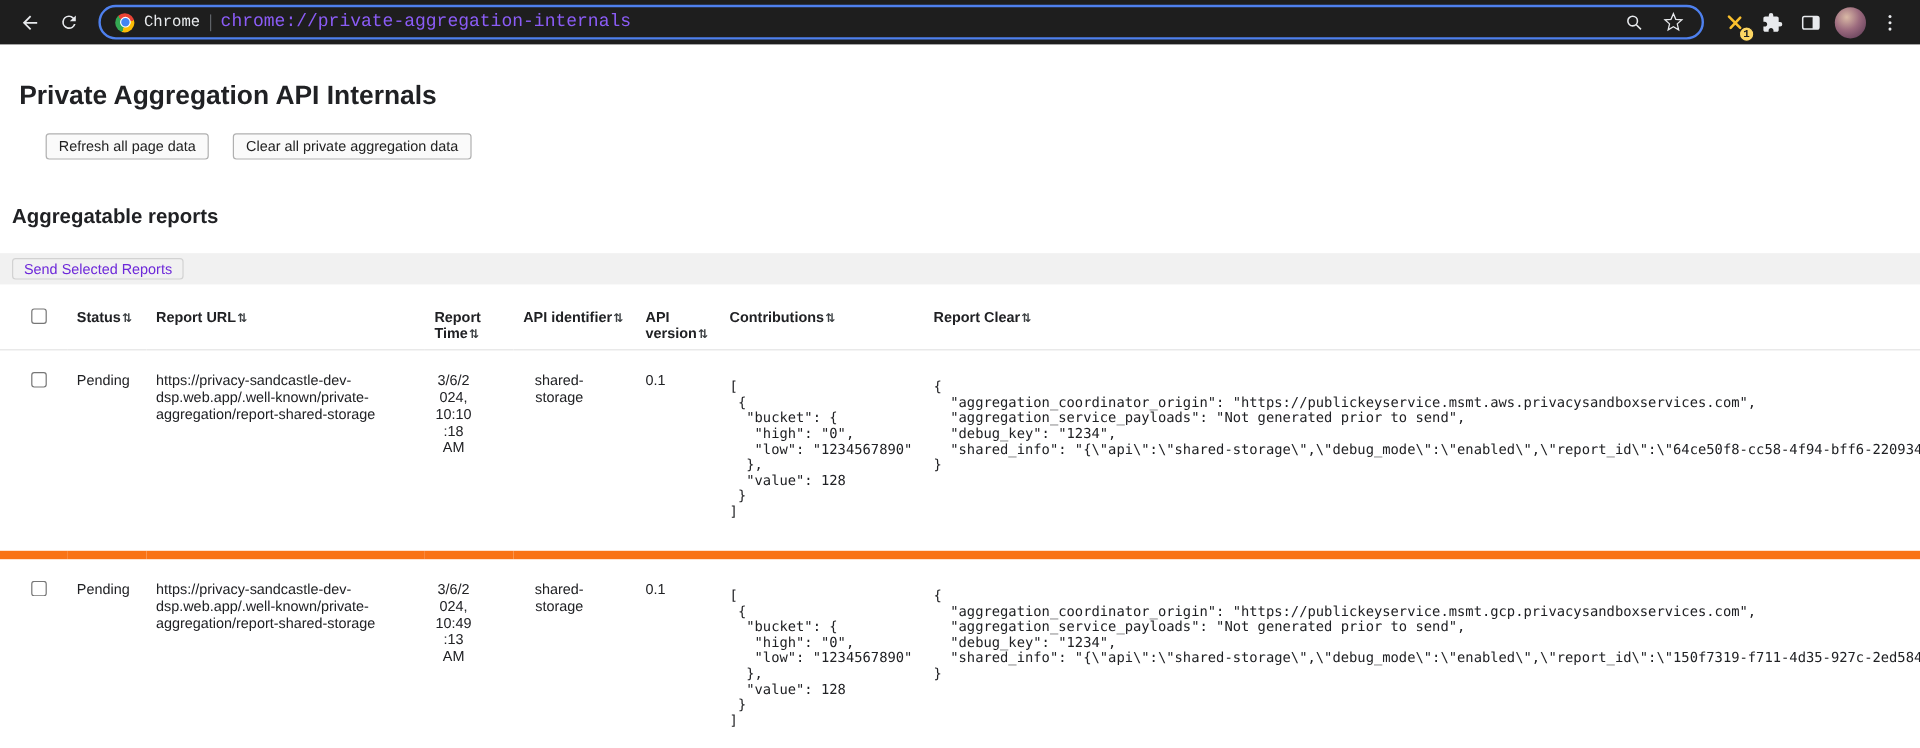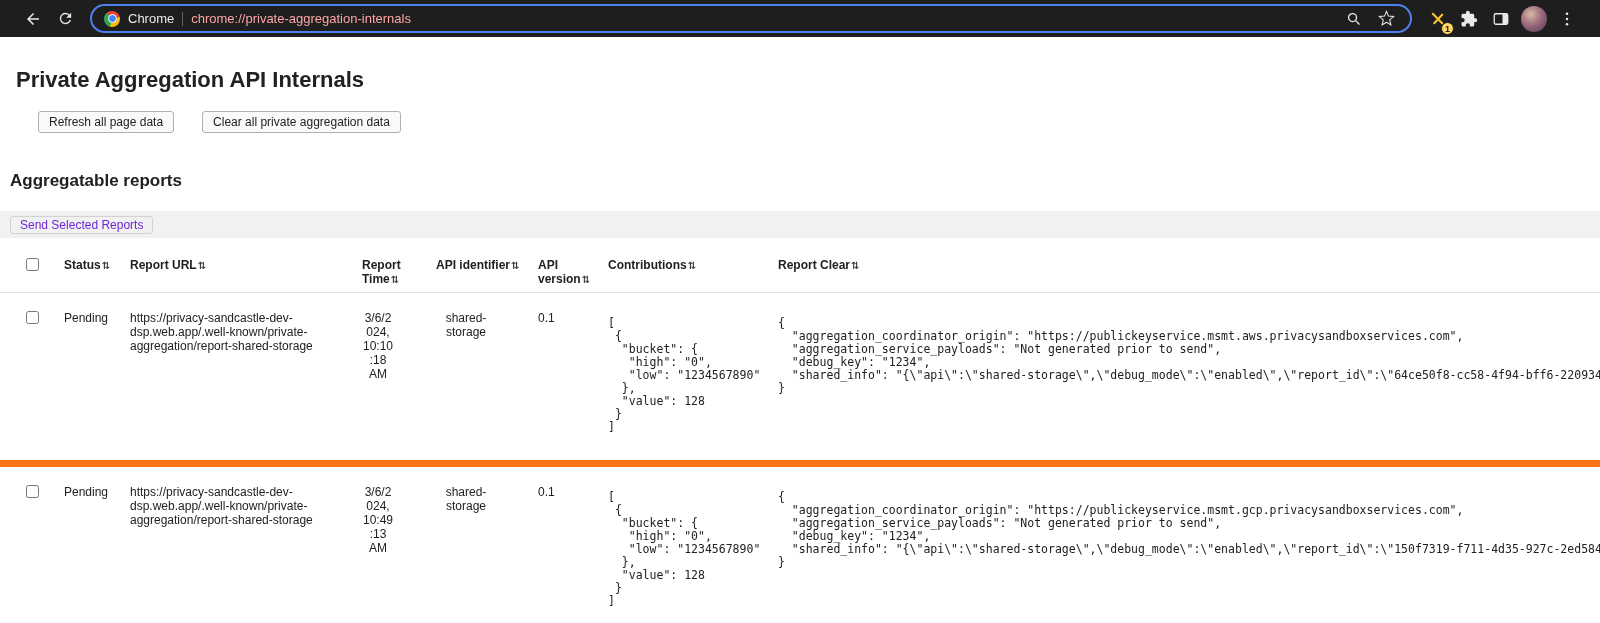--- a/index.html
+++ b/index.html
@@ -4,22 +4,23 @@
 <style>
   * { box-sizing: border-box; margin: 0; padding: 0; }
   html, body { width: 100%; background: #ffffff; font-family: "Liberation Sans", sans-serif; }
 
   
   .toolbar {
     height: 37px;
     background: #1e1e1e;
     display: flex;
     align-items: center;
-    padding: 0 18px;
+    padding: 0 10px;
     gap: 2px;
+    font-family: Liberation Mono, monospace;
   }
   .tb-icon {
     width: 30px; height: 30px;
     border-radius: 50%;
     display: flex; align-items: center; justify-content: center;
     flex: 0 0 auto;
     position: relative;
     cursor: pointer;
   }
   .omnibox {
@@ -39,39 +40,39 @@
     width: 16px; height: 16px; border-radius: 50%;
     background: conic-gradient(from -45deg, #ea4335 0 120deg, #fbbc05 0 240deg, #34a853 0 360deg);
     position: relative; flex: 0 0 auto;
   }
   .chrome-logo::after {
     content: ""; position: absolute; inset: 3.5px;
     background: #4285f4; border: 1.5px solid #fff; border-radius: 50%;
   }
   .site-label { color: #e8eaed; font-size: 13px; white-space: nowrap; }
   .ob-divider { width: 1px; height: 14px; background: #5f6368; flex: 0 0 auto; }
-  .url-text { color: #fca5a5; font-size: 13px; white-space: nowrap; overflow: hidden; }
+  .url-text { color: #8b5cf6; font-size: 15px; white-space: nowrap; overflow: hidden; }
   .ob-spacer { flex: 1; }
   .ob-icon { display: flex; align-items: center; justify-content: center; width: 24px; height: 24px; cursor: pointer; flex: 0 0 auto; }
   .badge {
     position: absolute; bottom: -1px; right: -2px;
     min-width: 13px; height: 13px; border-radius: 7px;
     background: #fdd663; color: #202124;
     font-size: 9px; font-weight: bold; line-height: 13px; text-align: center;
     border: 1px solid #1e1e1e; padding: 0 2px;
   }
   .avatar {
     width: 26px; height: 26px; border-radius: 50%; margin: 0 3px;
     background: radial-gradient(circle at 38% 32%, #d9b9a5 0%, #9c6b7e 45%, #53324f 100%);
     flex: 0 0 auto; cursor: pointer;
   }
 
   
   .page h1 { font-size: 22px; font-weight: 700; color: #202124; margin: 30px 16px 18px; }
-  .btn-row { margin: 0 10px 38px; display: flex; gap: 28px; padding-left: 28px; }
+  .btn-row { margin: 0 10px 38px; display: flex; gap: 20px; padding-left: 28px; }
   .btn-row button {
     font-family: inherit; font-size: 12px; color: #222;
     padding: 3px 10px; background: #fafafa;
     border: 1px solid #b0b0b0; border-radius: 3px; cursor: pointer;
   }
   .page h2 { font-size: 17px; font-weight: 700; color: #202124; margin: 0 10px 20px; }
   .table-toolbar { background: #f1f1f1; padding: 4px 10px; }
   .send-btn {
     font-family: inherit; font-size: 12px; color: #6d28d9;
     padding: 1px 9px; background: #f1f1f1;

